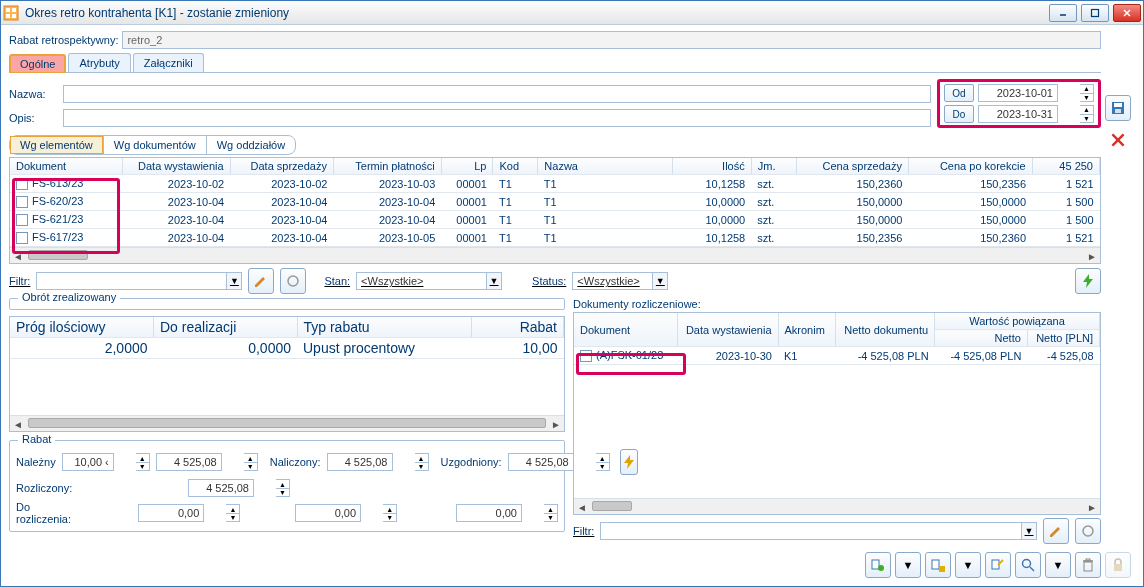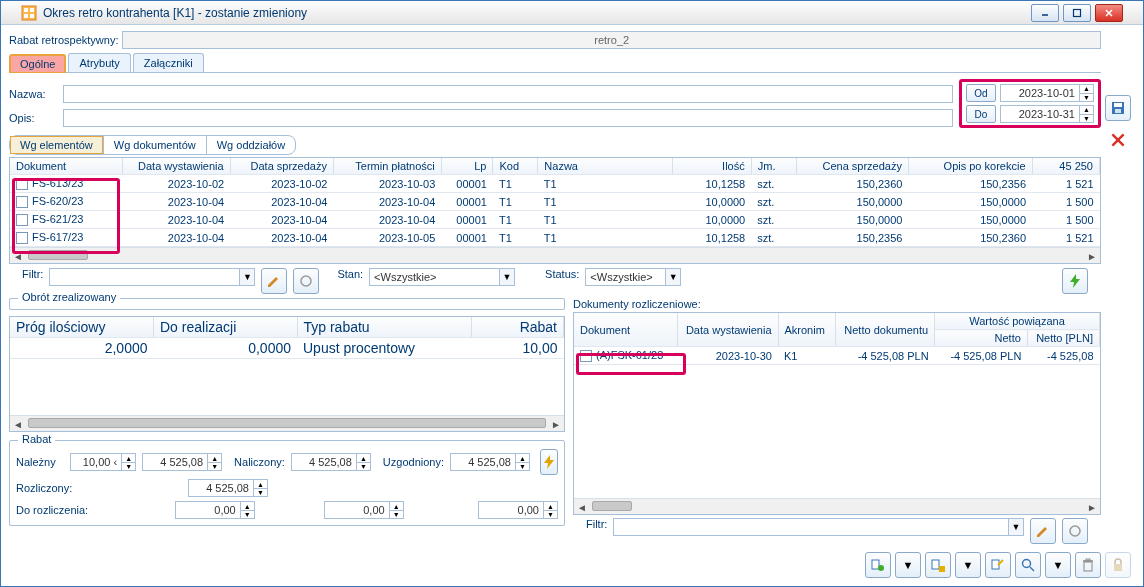--- a/index.html
+++ b/index.html
@@ -18,21 +18,21 @@
   box-shadow: 0 0 4px rgba(0,0,0,0.25);
   display: flex;
   flex-direction: column;
 }
 .titlebar {
   height: 24px;
   background: linear-gradient(#fdfdfd,#e6e6e6);
   border-bottom: 1px solid #b9ccde;
   display: flex;
   align-items: center;
-  padding: 0 20px;
+  padding: 0 2px;
   color: #013a73;
   font-size: 12px;
 }
 .titlebar .tb-icon { width:16px; height:16px; margin-right:6px; display:flex; align-items:center; justify-content:center; }
 .titlebar .title-text { flex:1; }
 .win-btns { display:flex; gap:4px; }
 .win-btn {
   width:28px; height:18px;
   border:1px solid #7196c0;
   border-radius:2px;
@@ -101,21 +101,21 @@
 .small-btn {
   width:30px; height:18px;
   border:1px solid #8aa9c9;
   background:linear-gradient(#fdfdfd,#e4effa);
   border-radius:2px;
   font-size:10px;
   color:#013a73;
   cursor:pointer;
 }
 .spin {
-  display:flex; align-items:center;
+  display:flex; align-items:center;gap:22px;
 }
 .spin-btns{
   display:flex; flex-direction:column;
   border:1px solid #a7bfd8;
   border-left:none;
   height:18px; width:14px;
 }
 .spin-btns div{
   flex:1; display:flex;align-items:center;justify-content:center;
   font-size:7px; line-height:1; cursor:pointer;
@@ -165,21 +165,21 @@
 .hscroll {
   height:16px; background:#f0f0f0; border-top:1px solid #d6e0eb;
   position:relative;
 }
 .hscroll .thumb { position:absolute; top:2px; height:10px; background:#c9c9c9; border:1px solid #a9a9a9; border-radius:2px;}
 .hscroll .arrow { position:absolute; top:0; width:16px; height:16px; display:flex;align-items:center;justify-content:center; font-size:10px; color:#555; cursor:pointer;}
 .hscroll .arrow.l{left:0;}
 .hscroll .arrow.r{right:0;}
 
 
-.filterbar { display:flex; align-items:flex-start; gap:6px; margin:4px 13px;}
+.filterbar { display:flex; align-items:center; gap:6px; margin:4px 0;text-decoration:underline;}
 .combo {
   display:flex;align-items:center;
 }
 .combo .input{ border-right:none;}
 .combo .dd{ width:16px;height:18px;border:1px solid #a7bfd8;display:flex;align-items:center;justify-content:center;font-size:9px;background:#f2f6fb;cursor:pointer;}
 
 
 .group {
   border:1px solid #a7bfd8;
   border-radius:2px;
@@ -251,21 +251,21 @@
           </svg>
         </div>
     </div>
   </div>
 
   <div class="body-area">
     <div class="main-col">
 
       <div class="row">
         <span class="lbl">Rabat retrospektywny:</span>
-        <input class="input ro" style="flex: 1 1 0%; text-align: center;" readonly="" value="retro_2">
+        <input class="input ro" style="flex: 1 1 0%;" readonly="" value="retro_2">
       </div>
 
       <div class="tabstrip">
         <div class="tab active">Ogólne</div>
         <div class="tab">Atrybuty</div>
         <div class="tab">Załączniki</div>
       </div>
 
       <div style="display:flex; gap:6px; align-items:flex-start; margin-top:6px;">
         <div style="flex:1">
@@ -329,21 +329,21 @@
               <th>Dokument</th>
               <th class="ra">Data wystawienia</th>
               <th class="ra">Data sprzedaży</th>
               <th class="ra">Termin płatności</th>
               <th class="ra">Lp</th>
               <th>Kod</th>
               <th>Nazwa</th>
               <th class="ra">Ilość</th>
               <th>Jm.</th>
               <th class="ra">Cena sprzedaży</th>
-              <th class="ra">Opis po korekcie</th>
+              <th class="ra">Cena po korekcie</th>
               <th class="ra">45 250</th>
             </tr>
           </thead>
           <tbody>
             <tr>
               <td><span class="chk"></span><span>FS-613/23</span></td>
               <td class="ra">2023-10-02</td>
                 <td class="ra">2023-10-02</td>
               <td class="ra">2023-10-03</td>
                 <td class="ra">00001</td>

